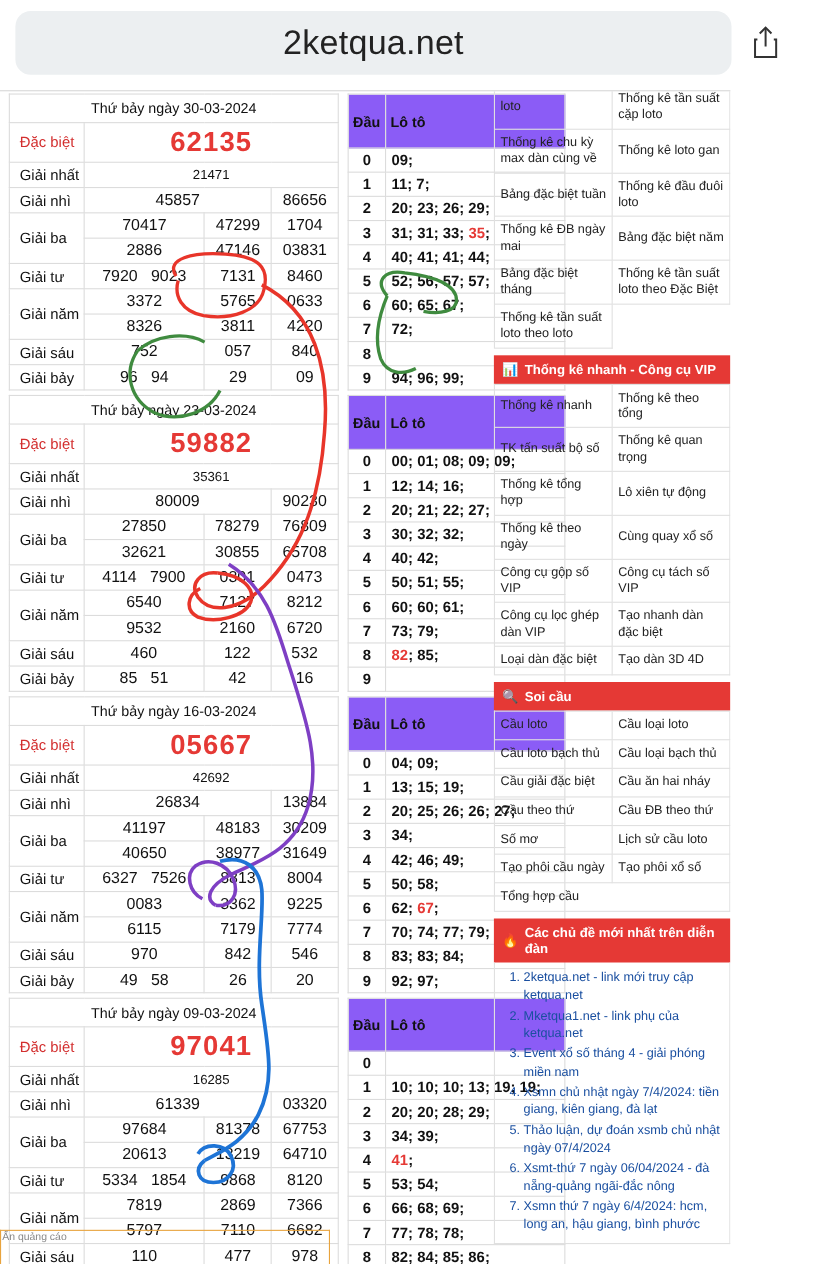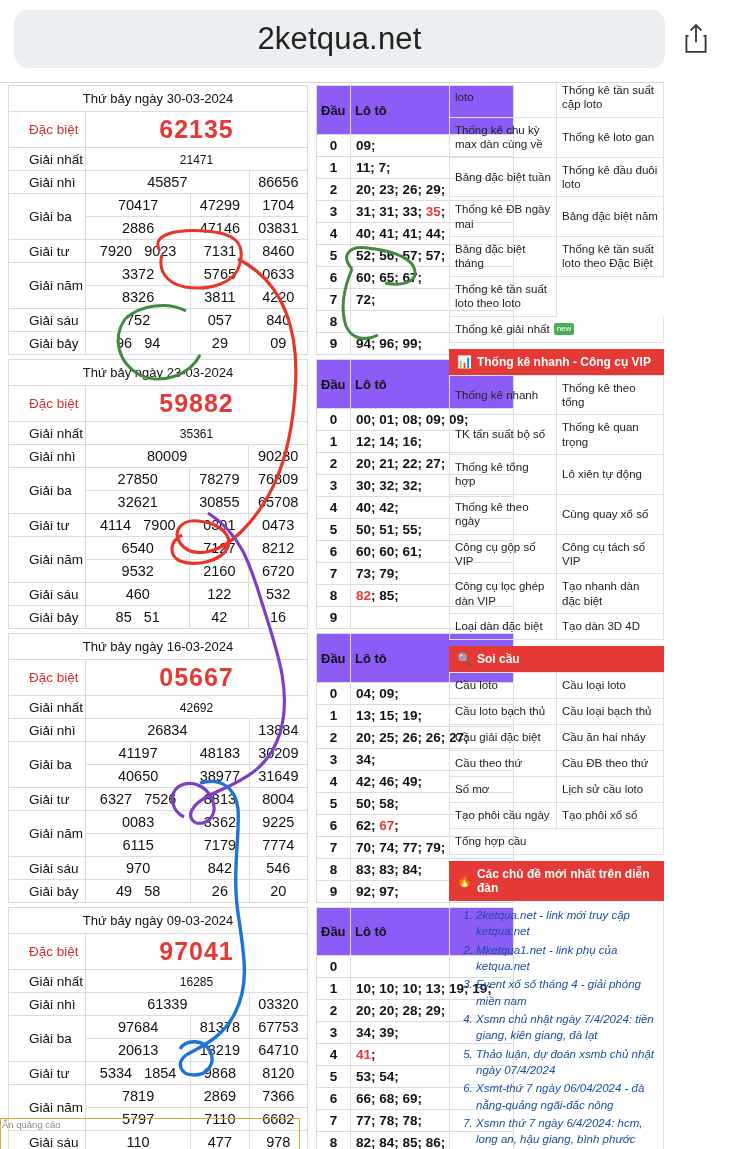--- a/index.html
+++ b/index.html
@@ -63,21 +63,21 @@
   .res-table td {
     border: 1px solid #dcdcdc;
     padding: 3px 2px;
     text-align: center;
     color: #111;
     font-size: 14.5px;
   }
   .res-table td.lbl {
     width: 68px;
     text-align: left;
-    padding-left: 20px;
+    padding-left: 9px;
     color: #111;
     font-size: 13.5px;
     white-space: nowrap;
   }
   .res-table td.lbl.db { color: #d32f2f; }
   .res-table .title-row td {
     font-size: 13px;
     padding: 5px 2px;
     color: #111;
   }
@@ -162,21 +162,21 @@
     padding: 1px 3px;
     border-radius: 2px;
     margin-left: 4px;
   }
   .forum-list {
     padding: 6px 8px 6px 8px;
     border: 1px solid #e0e0e0;
     border-top: none;
   }
   .forum-list ol {
-    margin: 0; padding-left: 18px; font-style: italic;
+    margin: 0; padding-left: 18px;
   }
   .forum-list li {
     color: #1a4fa0;
     font-size: 11.5px;
     line-height: 1.42;
     margin-bottom: 2px;
   }
   .ad-left {
     position: absolute;
     left: 0; top: 1035px;
@@ -655,21 +655,20 @@
         <div>Thống kê tần suất cặp loto</div>
         <div>Thống kê chu kỳ max dàn cùng về</div>
         <div>Thống kê loto gan</div>
         <div>Bảng đặc biệt tuần</div>
         <div>Thống kê đầu đuôi loto</div>
         <div>Thống kê ĐB ngày mai</div>
         <div>Bảng đặc biệt năm</div>
         <div>Bảng đặc biệt tháng</div>
         <div>Thống kê tần suất loto theo Đặc Biệt</div>
         <div>Thống kê tần suất loto theo loto</div>
-        <div class="full">Thống kê giải nhất<span class="badge-new">new</span></div>
       </div>
 
     <div class="sec-head">
       <span>📊</span>
       <span>Thống kê nhanh - Công cụ VIP</span>
     </div>
     <div class="menu-grid">
         <div>Thống kê nhanh</div>
         <div>Thống kê theo tổng</div>
         <div>TK tấn suất bộ số</div>

